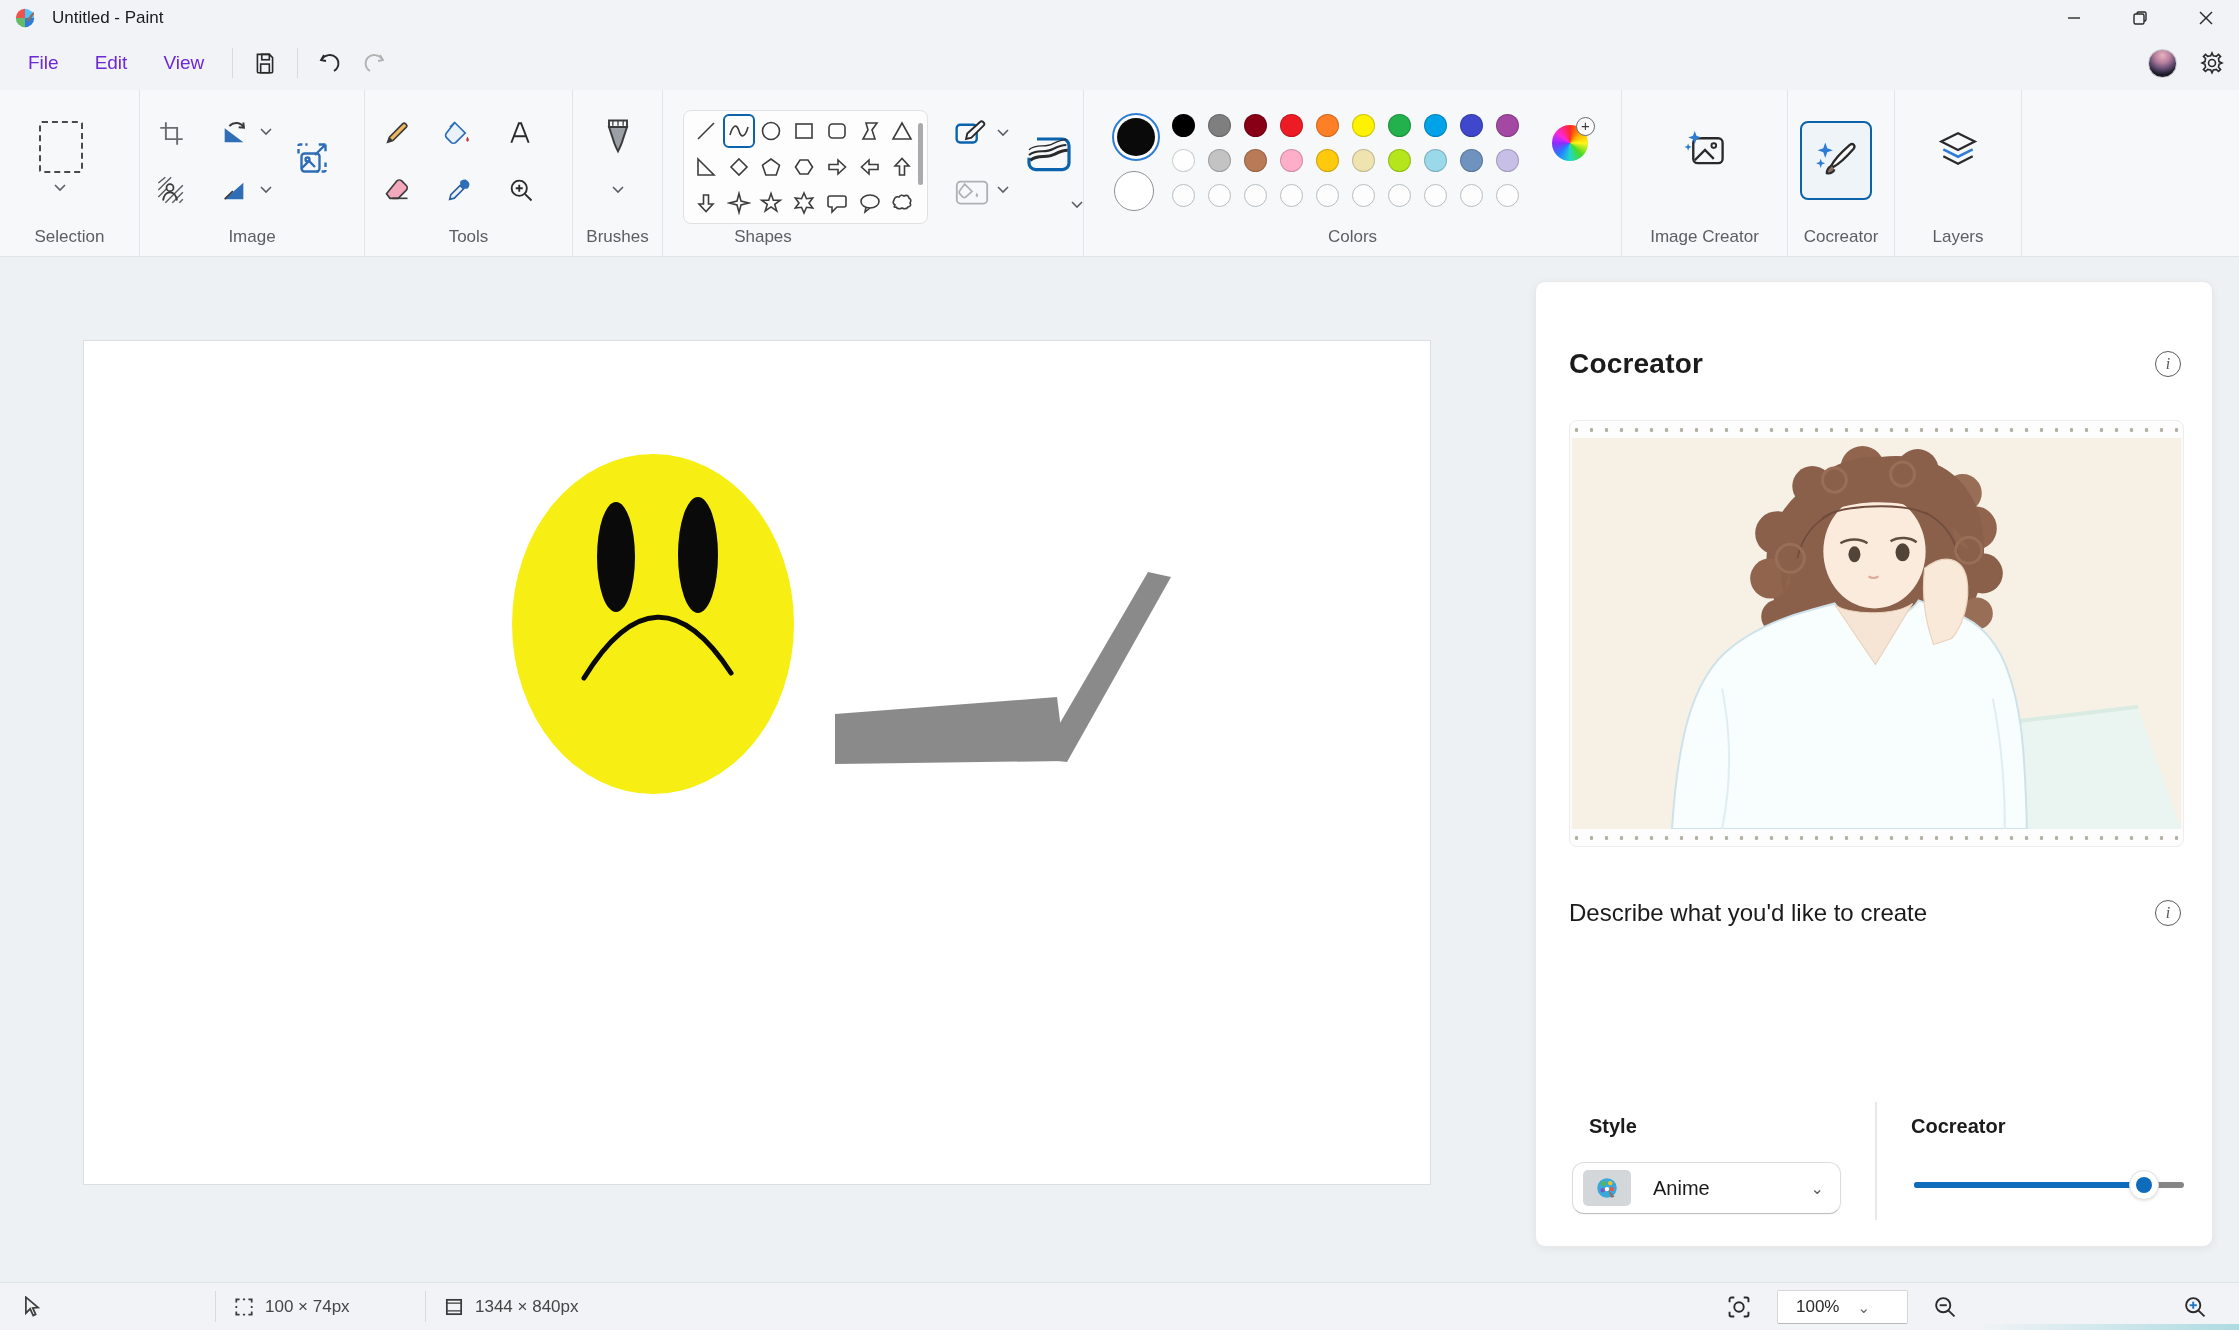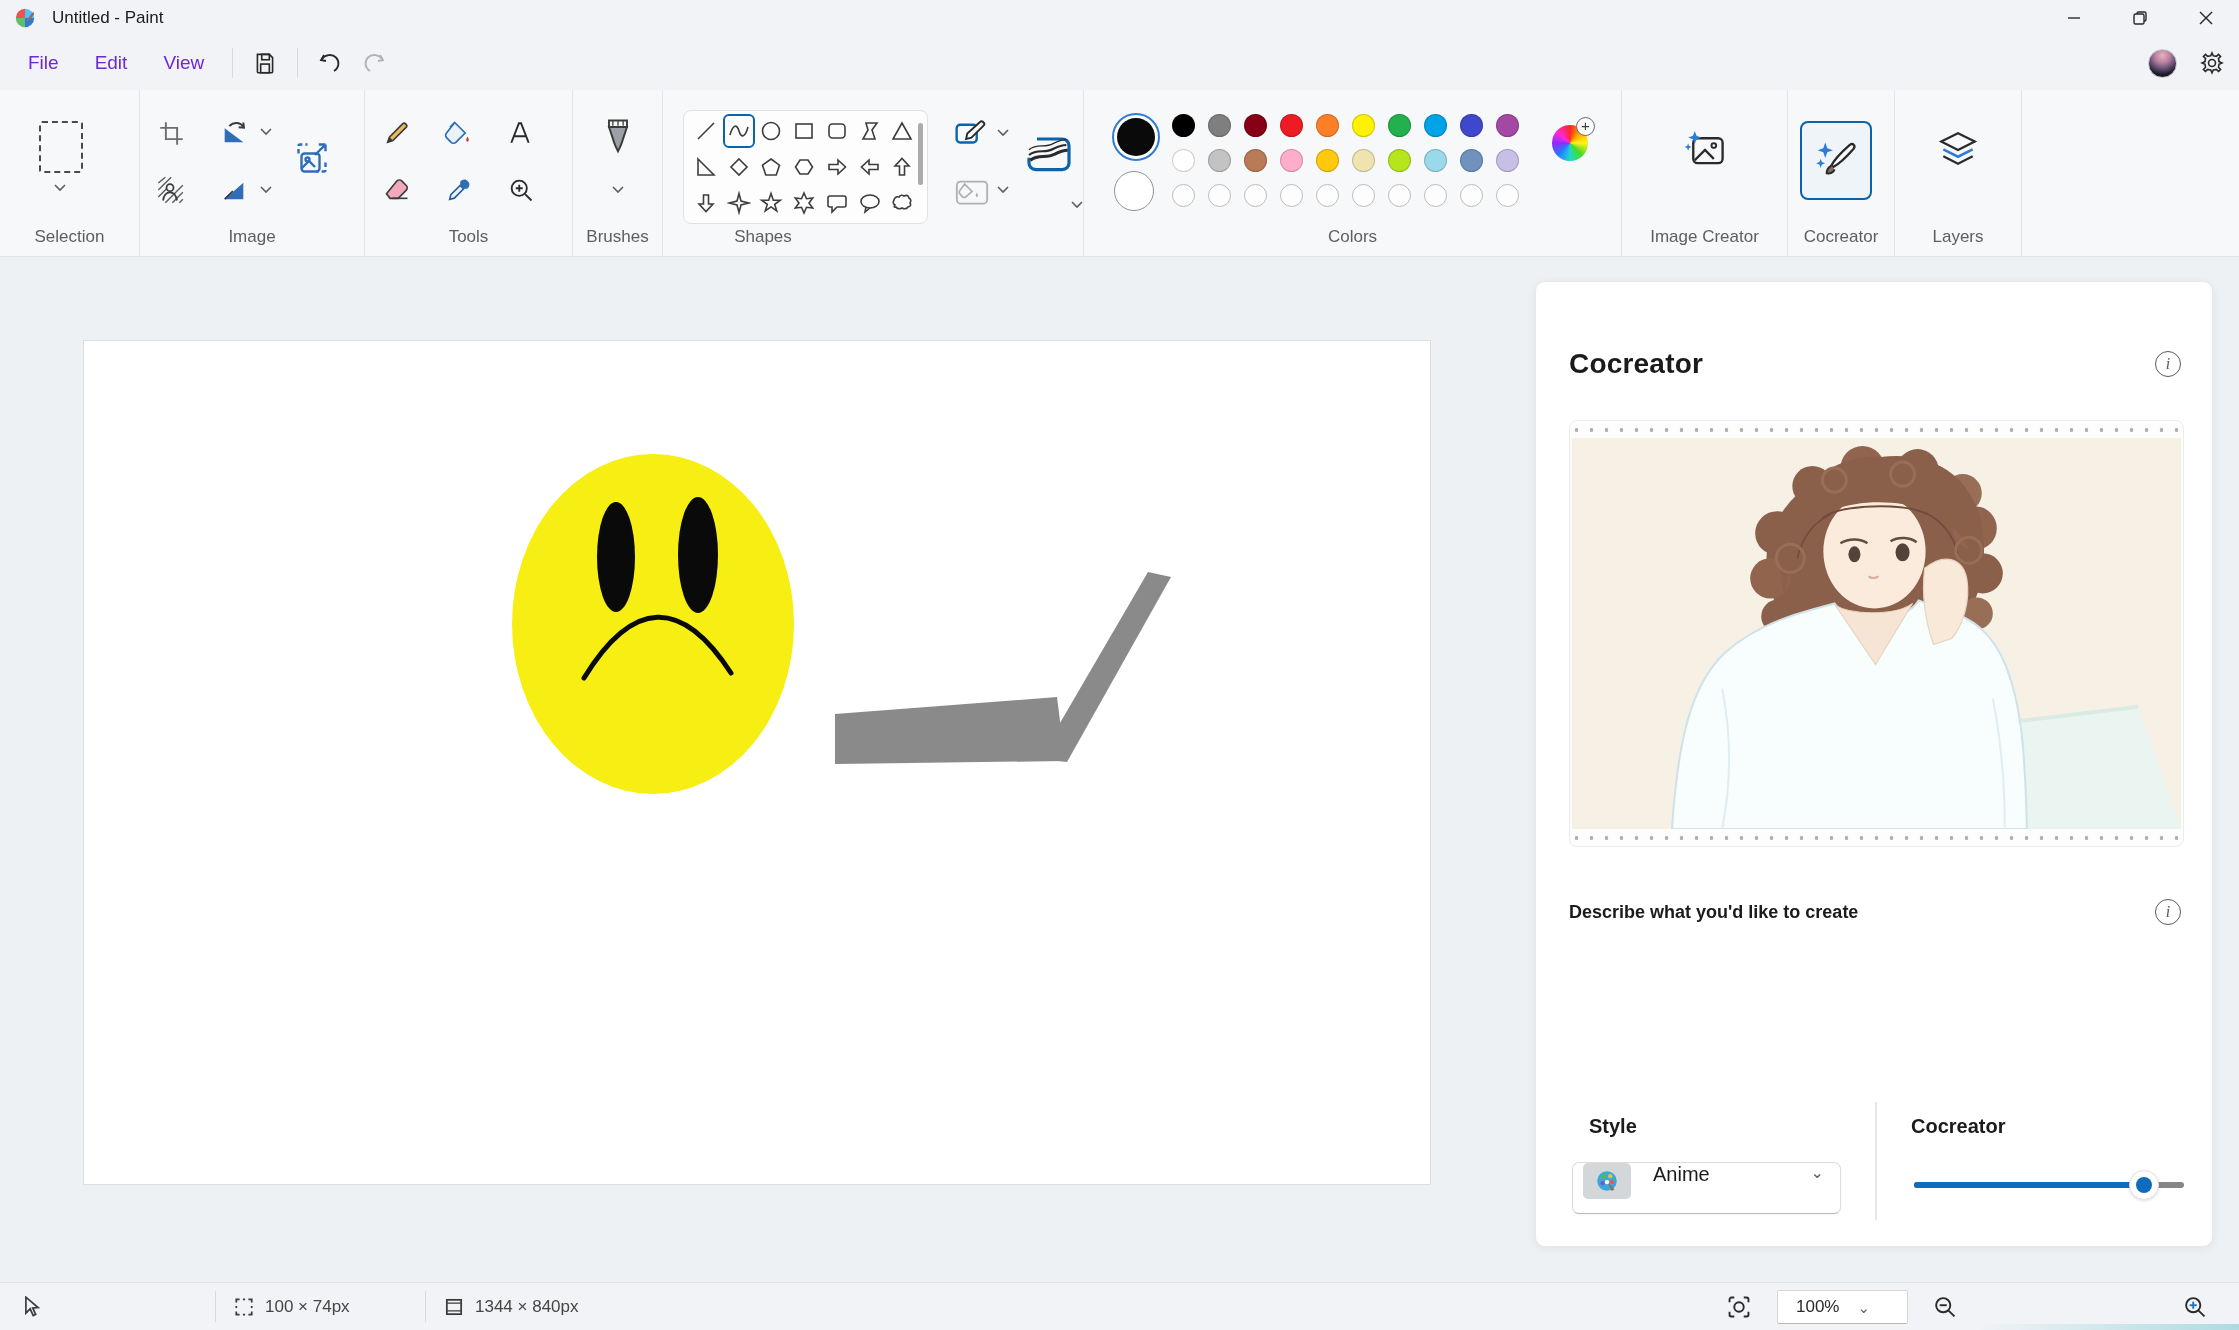--- a/index.html
+++ b/index.html
@@ -62,25 +62,25 @@
 
   
   .panel { position:absolute; left:1535px; top:24px; width:678px; height:966px; background:#ffffff; border:1px solid #e8e8e8; border-radius:10px; box-shadow:0 2px 10px rgba(0,0,0,.06); }
   .panel-title-row { position:absolute; left:33px; top:66px; width:612px; display:flex; justify-content:space-between; align-items:center; }
   .panel-title { font-size:28px; font-weight:700; letter-spacing:.2px; }
   .info-icon { width:26px; height:26px; border-radius:50%; border:1.5px solid #5a5a5a; color:#5a5a5a; font-size:16px; display:flex; align-items:center; justify-content:center; font-family:"Liberation Serif", serif; font-style:italic; }
   .preview { position:absolute; left:33px; top:138px; width:615px; height:427px; background:#fdfdfd; border:1px solid #ececec; border-radius:8px; overflow:hidden; }
   .dots { height:17px; background-image:radial-gradient(circle, #b5b0a6 1.7px, transparent 2.1px); background-size:15px 10px; background-position:center; background-repeat:repeat-x; }
   .preview .art { width:613px; height:391px; display:block; }
   .describe-row { position:absolute; left:33px; top:617px; width:612px; display:flex; justify-content:space-between; align-items:center; }
-  .describe-label { font-size:18px; font-weight:700; }
+  .describe-label { font-size:24px; font-weight:400; }
   .prompt-box { position:absolute; left:33px; top:668px; width:613px; height:122px; background:#fff; border:1px solid #e3e3e3; border-bottom:1px solid #9a9a9a; border-radius:8px; font-size:19.5px; color:#1b1b1b; padding:15px 16px; line-height:1.45; }
   .style-label { position:absolute; left:53px; top:833px; font-size:20px; font-weight:700; }
   .creativity-label { position:absolute; left:375px; top:833px; font-size:20px; font-weight:700; }
-  .style-select { position:absolute; left:36px; top:880px; width:269px; height:52px; background:#fff; border:1px solid #dcdcdc; border-bottom-color:#bdbdbd; border-radius:7px; display:flex; box-shadow:0 1px 2px rgba(0,0,0,.04); }
+  .style-select { position:absolute; left:36px; top:880px; width:269px; height:52px; background:#fff; border:1px solid #dcdcdc; border-bottom-color:#bdbdbd; border-radius:12px; display:flex; align-items:center; box-shadow:0 1px 2px rgba(0,0,0,.04); }
   .style-thumb { width:48px; height:36px; background:#d3d7da; border-radius:5px; margin-left:10px; display:flex; align-items:center; justify-content:center; }
   .style-value { font-size:20px; margin-left:22px; flex:1; }
   .style-chev { margin-right:16px; color:#5c5f62; font-size:16px; }
   .panel-vsep { position:absolute; left:339px; top:820px; width:2px; height:118px; background:#e8e8e8; }
   .slider { position:absolute; height:6px; border-radius:3px; background:#868686; }
   .slider .fill { position:absolute; left:0; top:0; height:6px; border-radius:3px; background:#0f6cbd; }
   .creativity-slider { left:378px; top:900px; width:270px; }
   .creativity-slider .thumb { position:absolute; top:-12px; margin-left:-15px; width:30px; height:30px; border-radius:50%; background:#fff; border:1px solid #e2e2e2; box-shadow:0 1px 3px rgba(0,0,0,.12); display:flex; align-items:center; justify-content:center; }
   .creativity-slider .thumb::after { content:""; width:16px; height:16px; border-radius:50%; background:#0f6cbd; }
 

